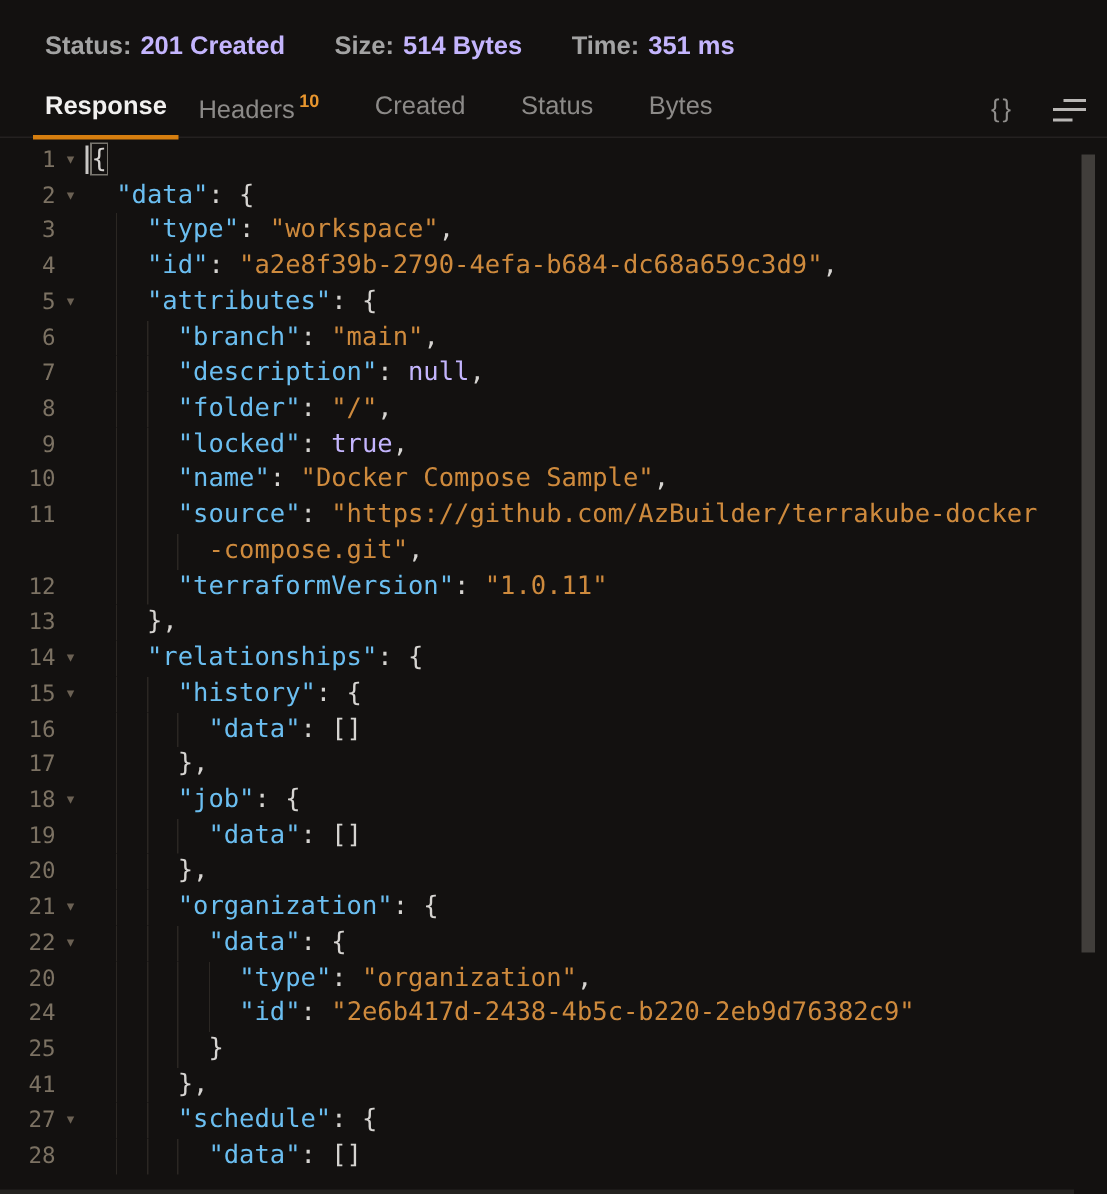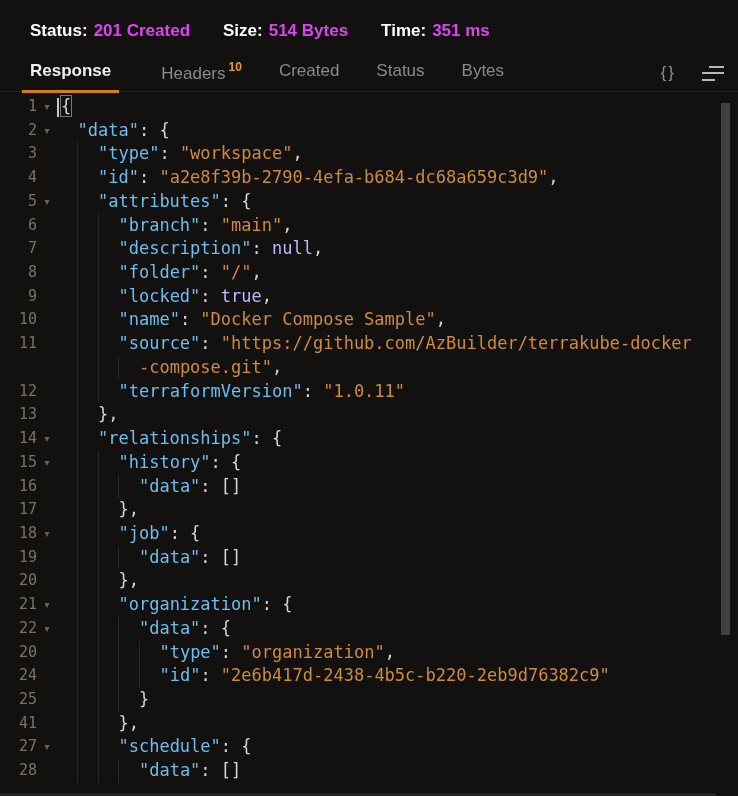--- a/index.html
+++ b/index.html
@@ -10,43 +10,43 @@
     position:relative;
   }
   
   .status-bar {
     padding:21px 0 0 30px;
     font-size:17px; font-weight:bold;
     display:flex; align-items:baseline;
     color:#d9d6d3;
   }
   .status-group { margin-right:33px; white-space:pre; }
-  .status-label { color:#ffffff; }
-  .status-value { color:#d946ef; margin-left:6px; }
+  .status-label { color:#a3a3a3; }
+  .status-value { color:#c4b5fd; margin-left:6px; }
   
   .tab-bar {
     margin-top:20px;
     padding-left:30px;
     height:31px;
     display:flex; align-items:flex-start;
     border-bottom:1px solid #242120;
     position:relative;
   }
   .tab {
     font-size:17px; color:#8c8a88;
     margin-right:37px;
     padding-bottom:9px;
     cursor:default;
     white-space:nowrap;
   }
   .tab.active {
     color:#f1f0ef; font-weight:bold;
     border-bottom:3px solid #d67e0f;
     padding:0 8px 0 8px;
-    margin-left:-8px; margin-right:42px;
+    margin-left:-8px; margin-right:13px;
   }
   .tab sup {
     color:#e8962e; font-weight:bold; font-size:12px;
     position:relative; top:-1px; margin-left:3px;
   }
   .tabbar-icons {
     position:absolute; right:14px; top:2px;
     display:flex; align-items:center;
   }
   .braces-btn { color:#8f8d8b; font-size:17px; letter-spacing:2px; margin-right:26px; }

